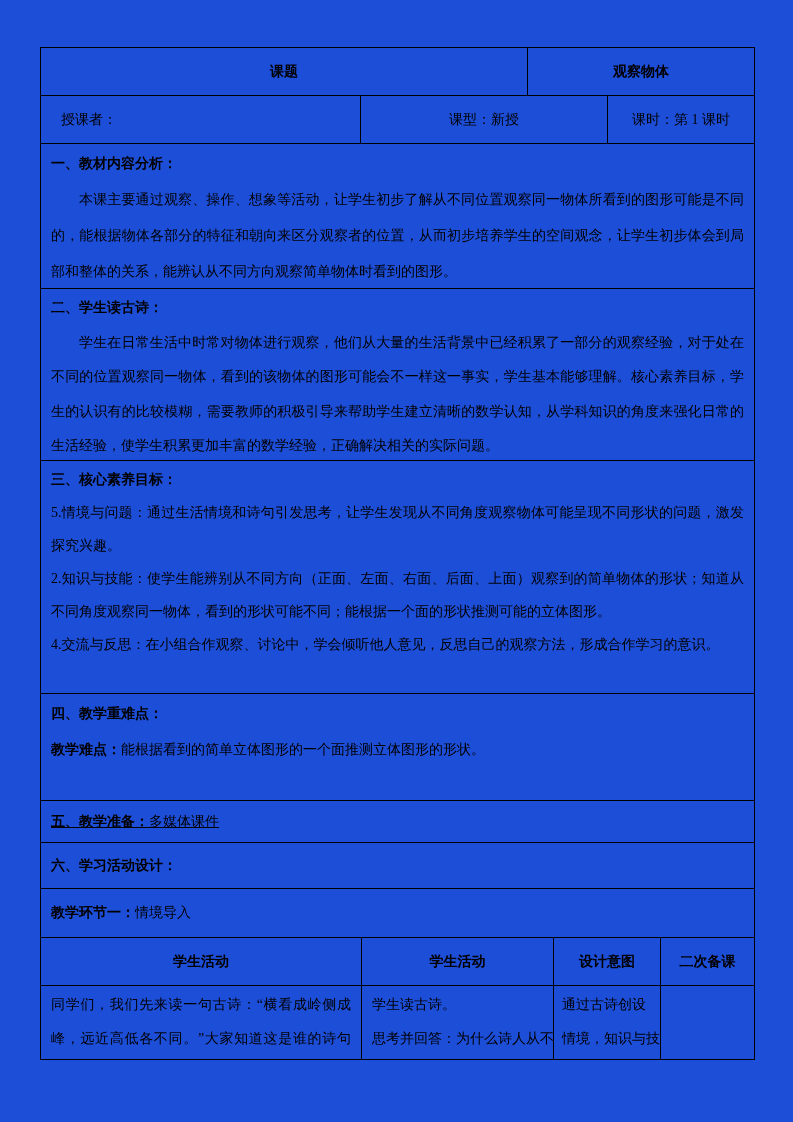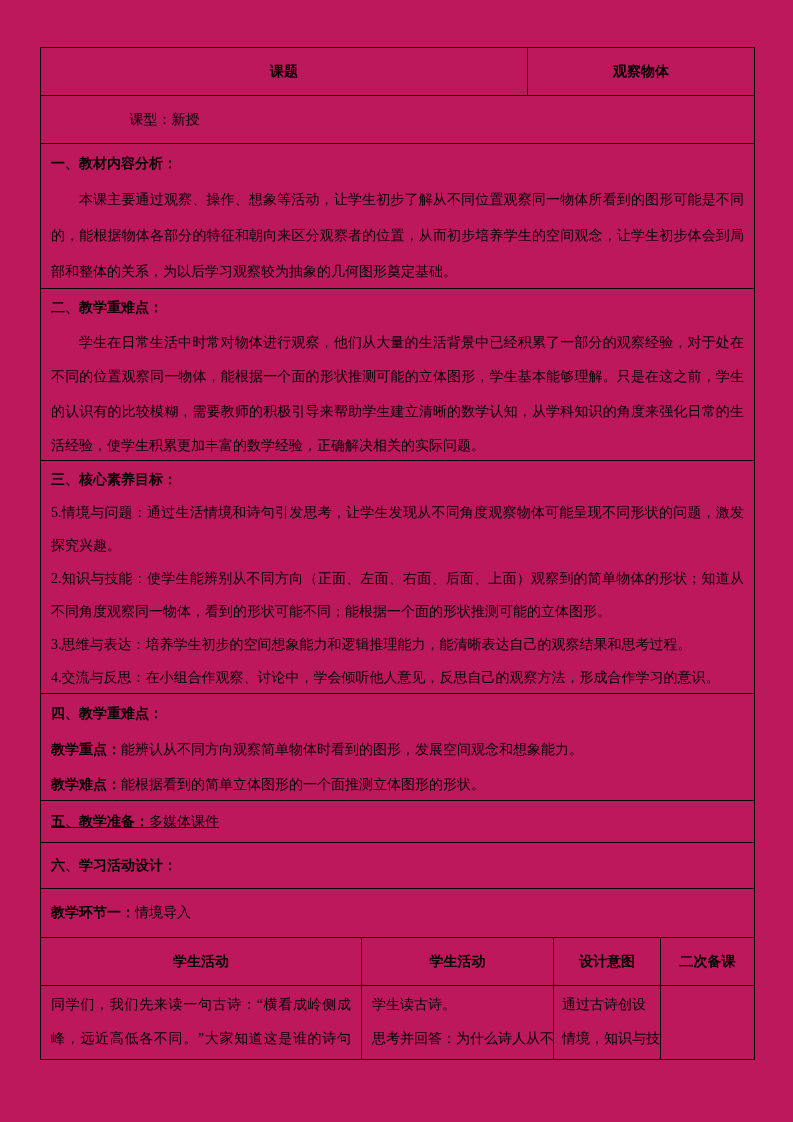--- a/index.html
+++ b/index.html
@@ -1,21 +1,21 @@
 <!DOCTYPE html>
 <html><head>
 <meta charset="utf-8">
 <style>
   * { box-sizing: border-box; margin: 0; padding: 0; }
   html, body { background: #ffffff; }
   .page {
     position: relative;
     width: 793px;
     height: 1122px;
-    background: #be185d;
+    background: #1d4ed8;
     color: #000000;
     font-family: "Liberation Serif", "DejaVu Serif", serif;
     font-size: 14px;
     overflow: hidden;
   }
   .tbl {
     position: absolute;
     left: 40px;
     top: 47px;
     width: 715px;
@@ -73,51 +73,51 @@
 
 <div class="page">
   <div class="tbl">
 
     <div class="row r-title">
       <div class="cell c-topic-label center b">课题</div>
       <div class="cell c-topic-value center b">观察物体</div>
     </div>
 
     <div class="row r-meta">
+      <div class="cell c-lecturer vcenter">授课者：</div>
       <div class="cell c-ctype center">课型：新授</div>
+      <div class="cell c-period center">课时：第 1 课时</div>
     </div>
 
     <div class="row r-s1">
       <div class="cell c-full sec lh36">
         <div class="b">一、教材内容分析：</div>
-        <div class="indent just">本课主要通过观察、操作、想象等活动，让学生初步了解从不同位置观察同一物体所看到的图形可能是不同的，能根据物体各部分的特征和朝向来区分观察者的位置，从而初步培养学生的空间观念，让学生初步体会到局部和整体的关系，为以后学习观察较为抽象的几何图形奠定基础。</div>
+        <div class="indent just">本课主要通过观察、操作、想象等活动，让学生初步了解从不同位置观察同一物体所看到的图形可能是不同的，能根据物体各部分的特征和朝向来区分观察者的位置，从而初步培养学生的空间观念，让学生初步体会到局部和整体的关系，能辨认从不同方向观察简单物体时看到的图形。</div>
       </div>
     </div>
 
     <div class="row r-s2">
       <div class="cell c-full sec lh34">
-        <div class="b">二、教学重难点：</div>
-        <div class="indent just">学生在日常生活中时常对物体进行观察，他们从大量的生活背景中已经积累了一部分的观察经验，对于处在不同的位置观察同一物体，能根据一个面的形状推测可能的立体图形，学生基本能够理解。只是在这之前，学生的认识有的比较模糊，需要教师的积极引导来帮助学生建立清晰的数学认知，从学科知识的角度来强化日常的生活经验，使学生积累更加丰富的数学经验，正确解决相关的实际问题。</div>
+        <div class="b">二、学生读古诗：</div>
+        <div class="indent just">学生在日常生活中时常对物体进行观察，他们从大量的生活背景中已经积累了一部分的观察经验，对于处在不同的位置观察同一物体，看到的该物体的图形可能会不一样这一事实，学生基本能够理解。核心素养目标，学生的认识有的比较模糊，需要教师的积极引导来帮助学生建立清晰的数学认知，从学科知识的角度来强化日常的生活经验，使学生积累更加丰富的数学经验，正确解决相关的实际问题。</div>
       </div>
     </div>
 
     <div class="row r-s3">
       <div class="cell c-full sec lh33">
         <div class="b">三、核心素养目标：</div>
         <div class="just">5.情境与问题：通过生活情境和诗句引发思考，让学生发现从不同角度观察物体可能呈现不同形状的问题，激发探究兴趣。</div>
         <div class="just">2.知识与技能：使学生能辨别从不同方向（正面、左面、右面、后面、上面）观察到的简单物体的形状；知道从不同角度观察同一物体，看到的形状可能不同；能根据一个面的形状推测可能的立体图形。</div>
-        <div class="just">3.思维与表达：培养学生初步的空间想象能力和逻辑推理能力，能清晰表达自己的观察结果和思考过程。</div>
         <div class="just">4.交流与反思：在小组合作观察、讨论中，学会倾听他人意见，反思自己的观察方法，形成合作学习的意识。</div>
       </div>
     </div>
 
     <div class="row r-s4">
       <div class="cell c-full sec lh35">
         <div class="b">四、教学重难点：</div>
-        <div class="just"><span class="b">教学重点：</span><span>能辨认从不同方向观察简单物体时看到的图形，发展空间观念和想象能力。</span></div>
         <div class="just"><span class="b">教学难点：</span><span>能根据看到的简单立体图形的一个面推测立体图形的形状。</span></div>
       </div>
     </div>
 
     <div class="row r-s5">
       <div class="cell c-full vcenter pad-l">
         <span class="b">五、教学准备：</span>
           <span>多媒体课件</span>
       </div>
     </div>

